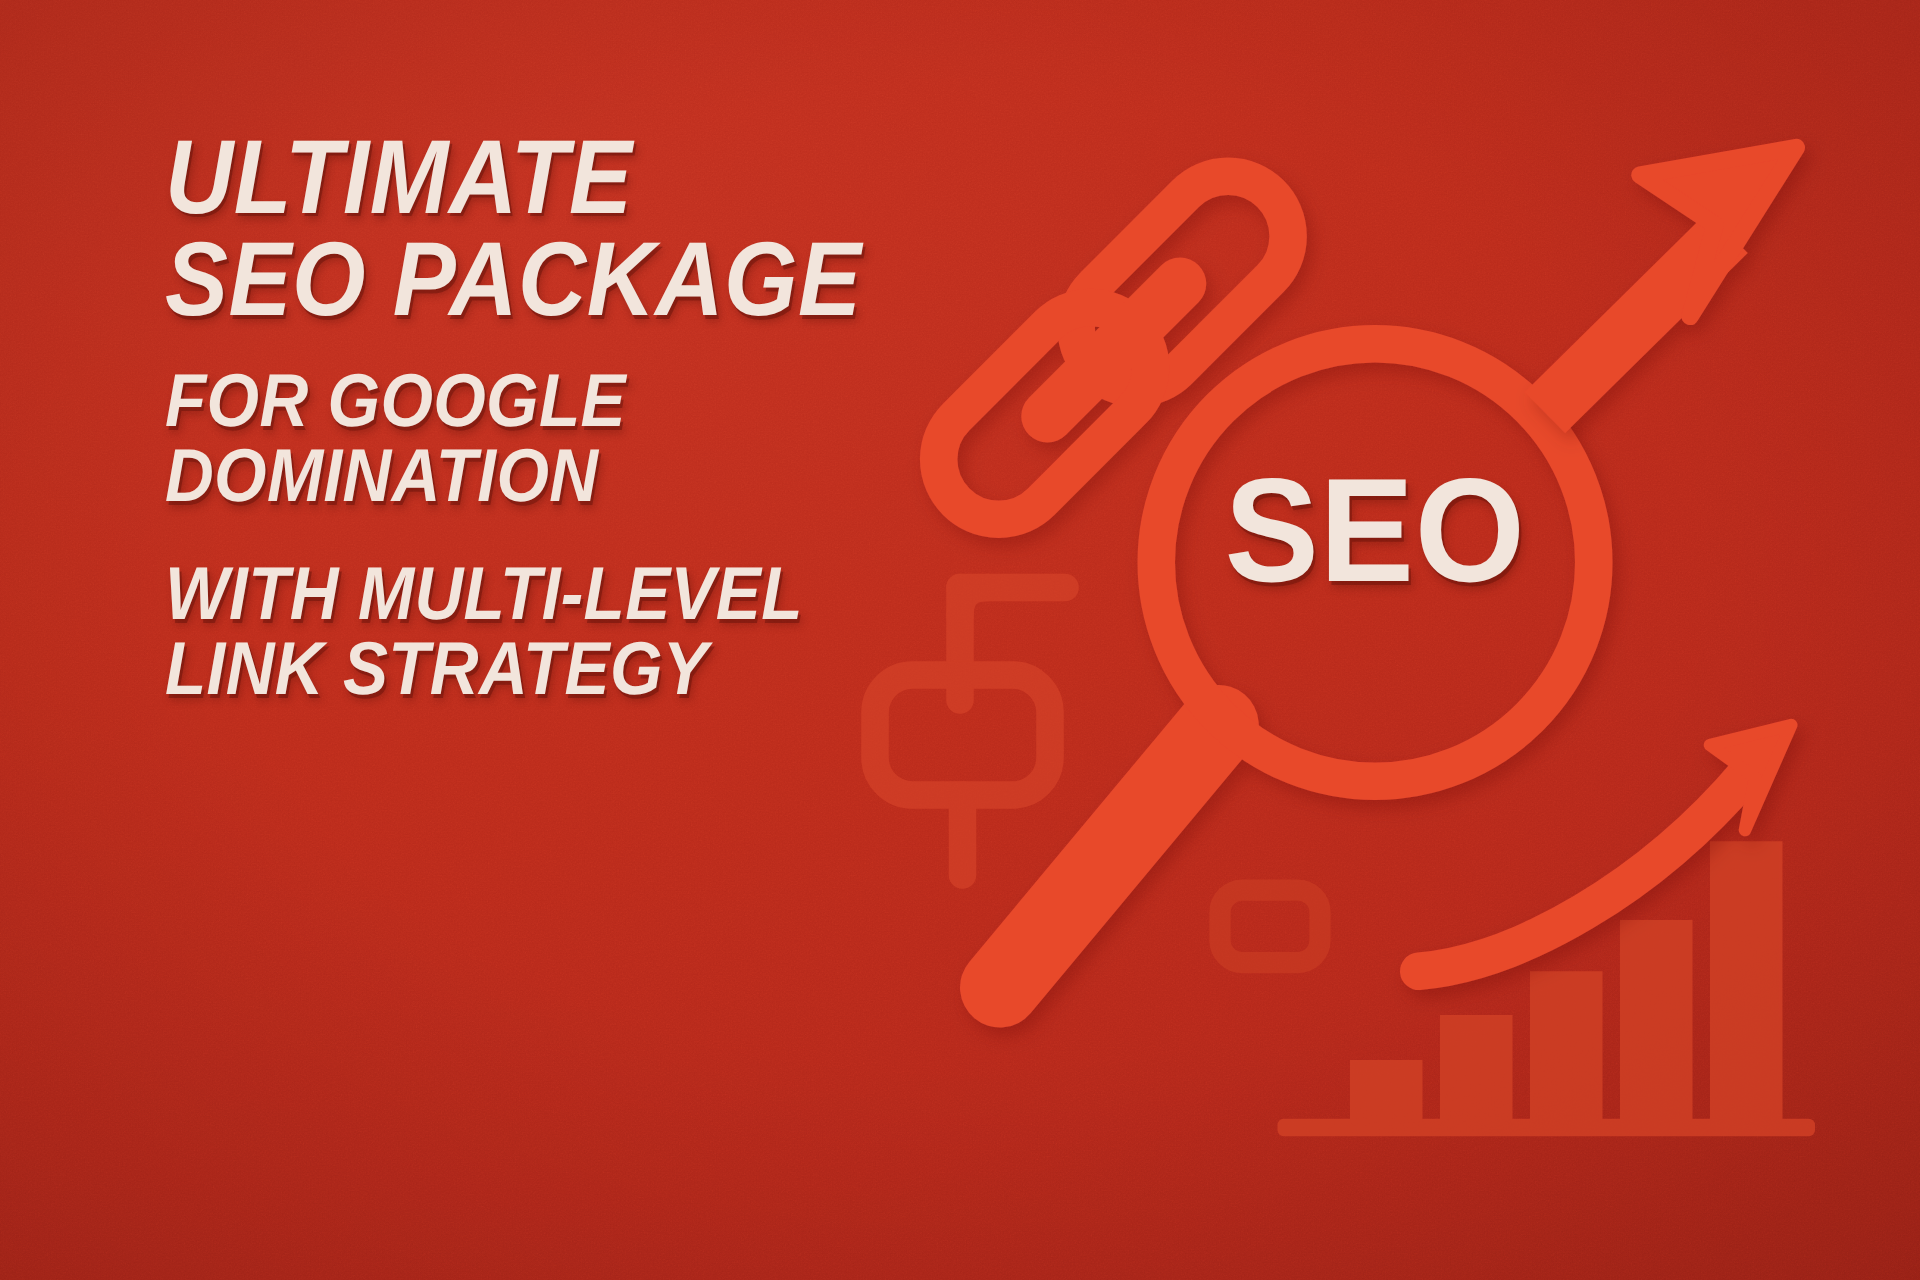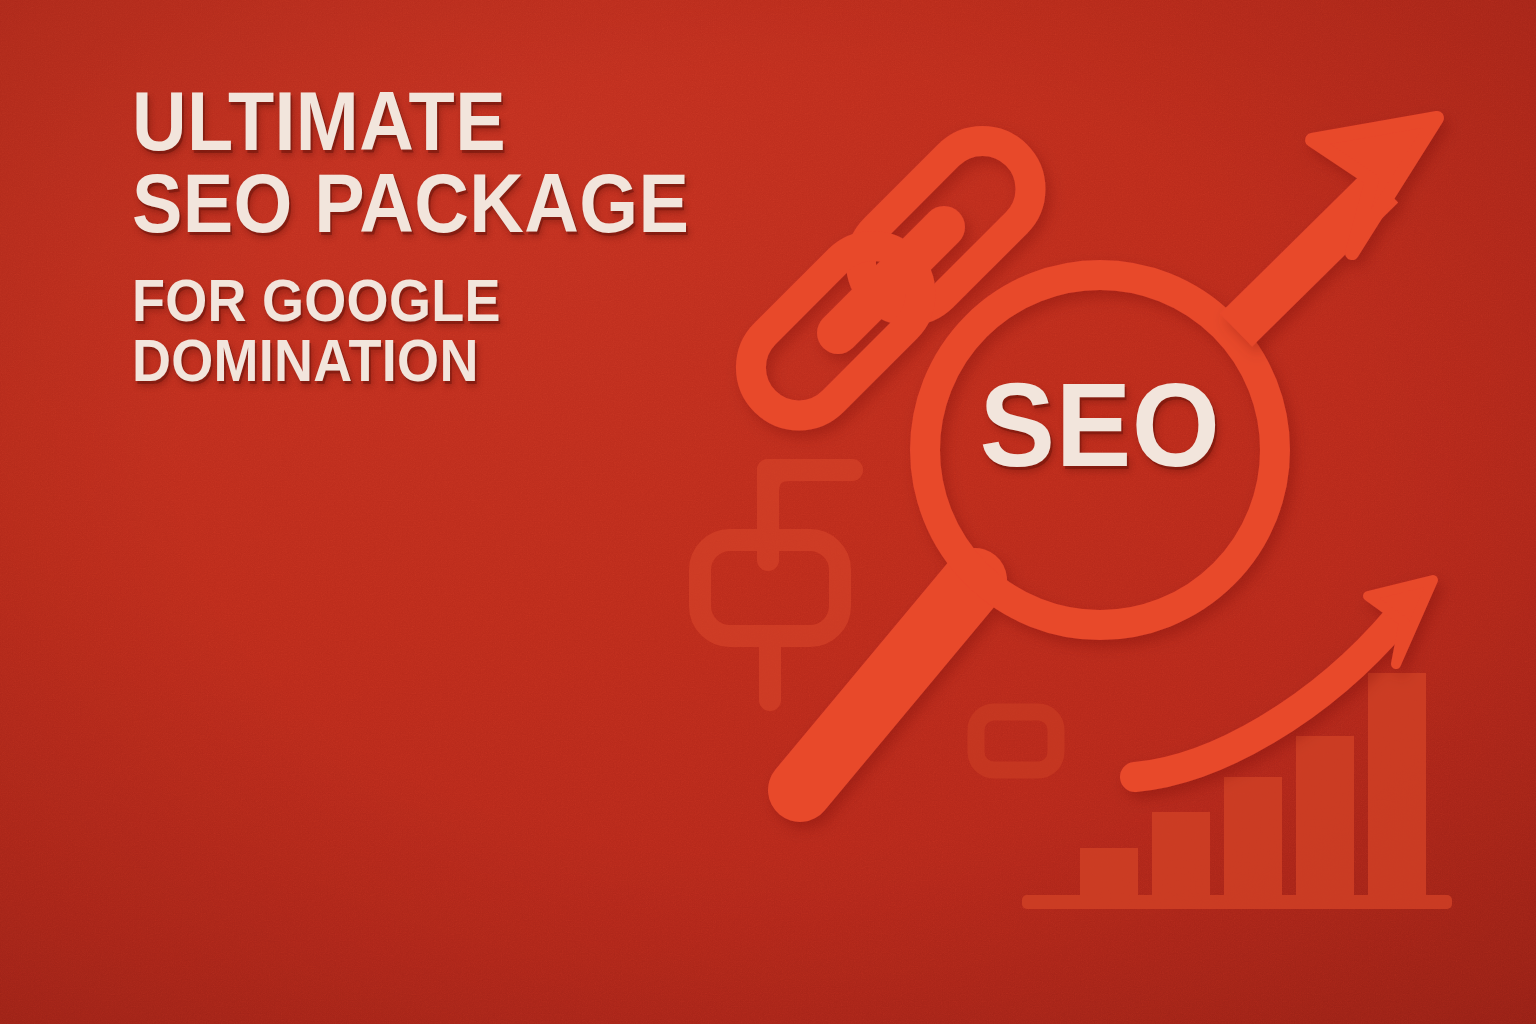--- a/index.html
+++ b/index.html
@@ -45,22 +45,23 @@
     position: absolute;
     inset: 0;
     pointer-events: none;
   }
   #artwork svg { display: block; }
 
   
   #copy {
     position: absolute;
     left: 132px;
-    top: 80px;
+    top: 100px;
     width: 650px;
+    font-style: italic;
   }
   .line {
     color: #f2e5dc;
     font-family: "Liberation Sans", sans-serif;
     font-weight: 700;
     text-transform: uppercase;
     letter-spacing: 0.005em;
     transform: scaleX(0.90);
     transform-origin: left center;
     white-space: nowrap;
@@ -186,17 +187,21 @@
     <div class="block-head">
       <div class="line headline">ULTIMATE</div>
       <div class="line headline">SEO PACKAGE</div>
     </div>
 
     <div class="block-a">
       <div class="line mid">FOR GOOGLE</div>
       <div class="line mid">DOMINATION</div>
     </div>
 
+    <div class="block-b">
+      <div class="line mid">WITH MULTI-LEVEL</div>
+      <div class="line mid">LINK STRATEGY</div>
+    </div>
 
 
   </div>
 
 </div>
 
 </body></html>

